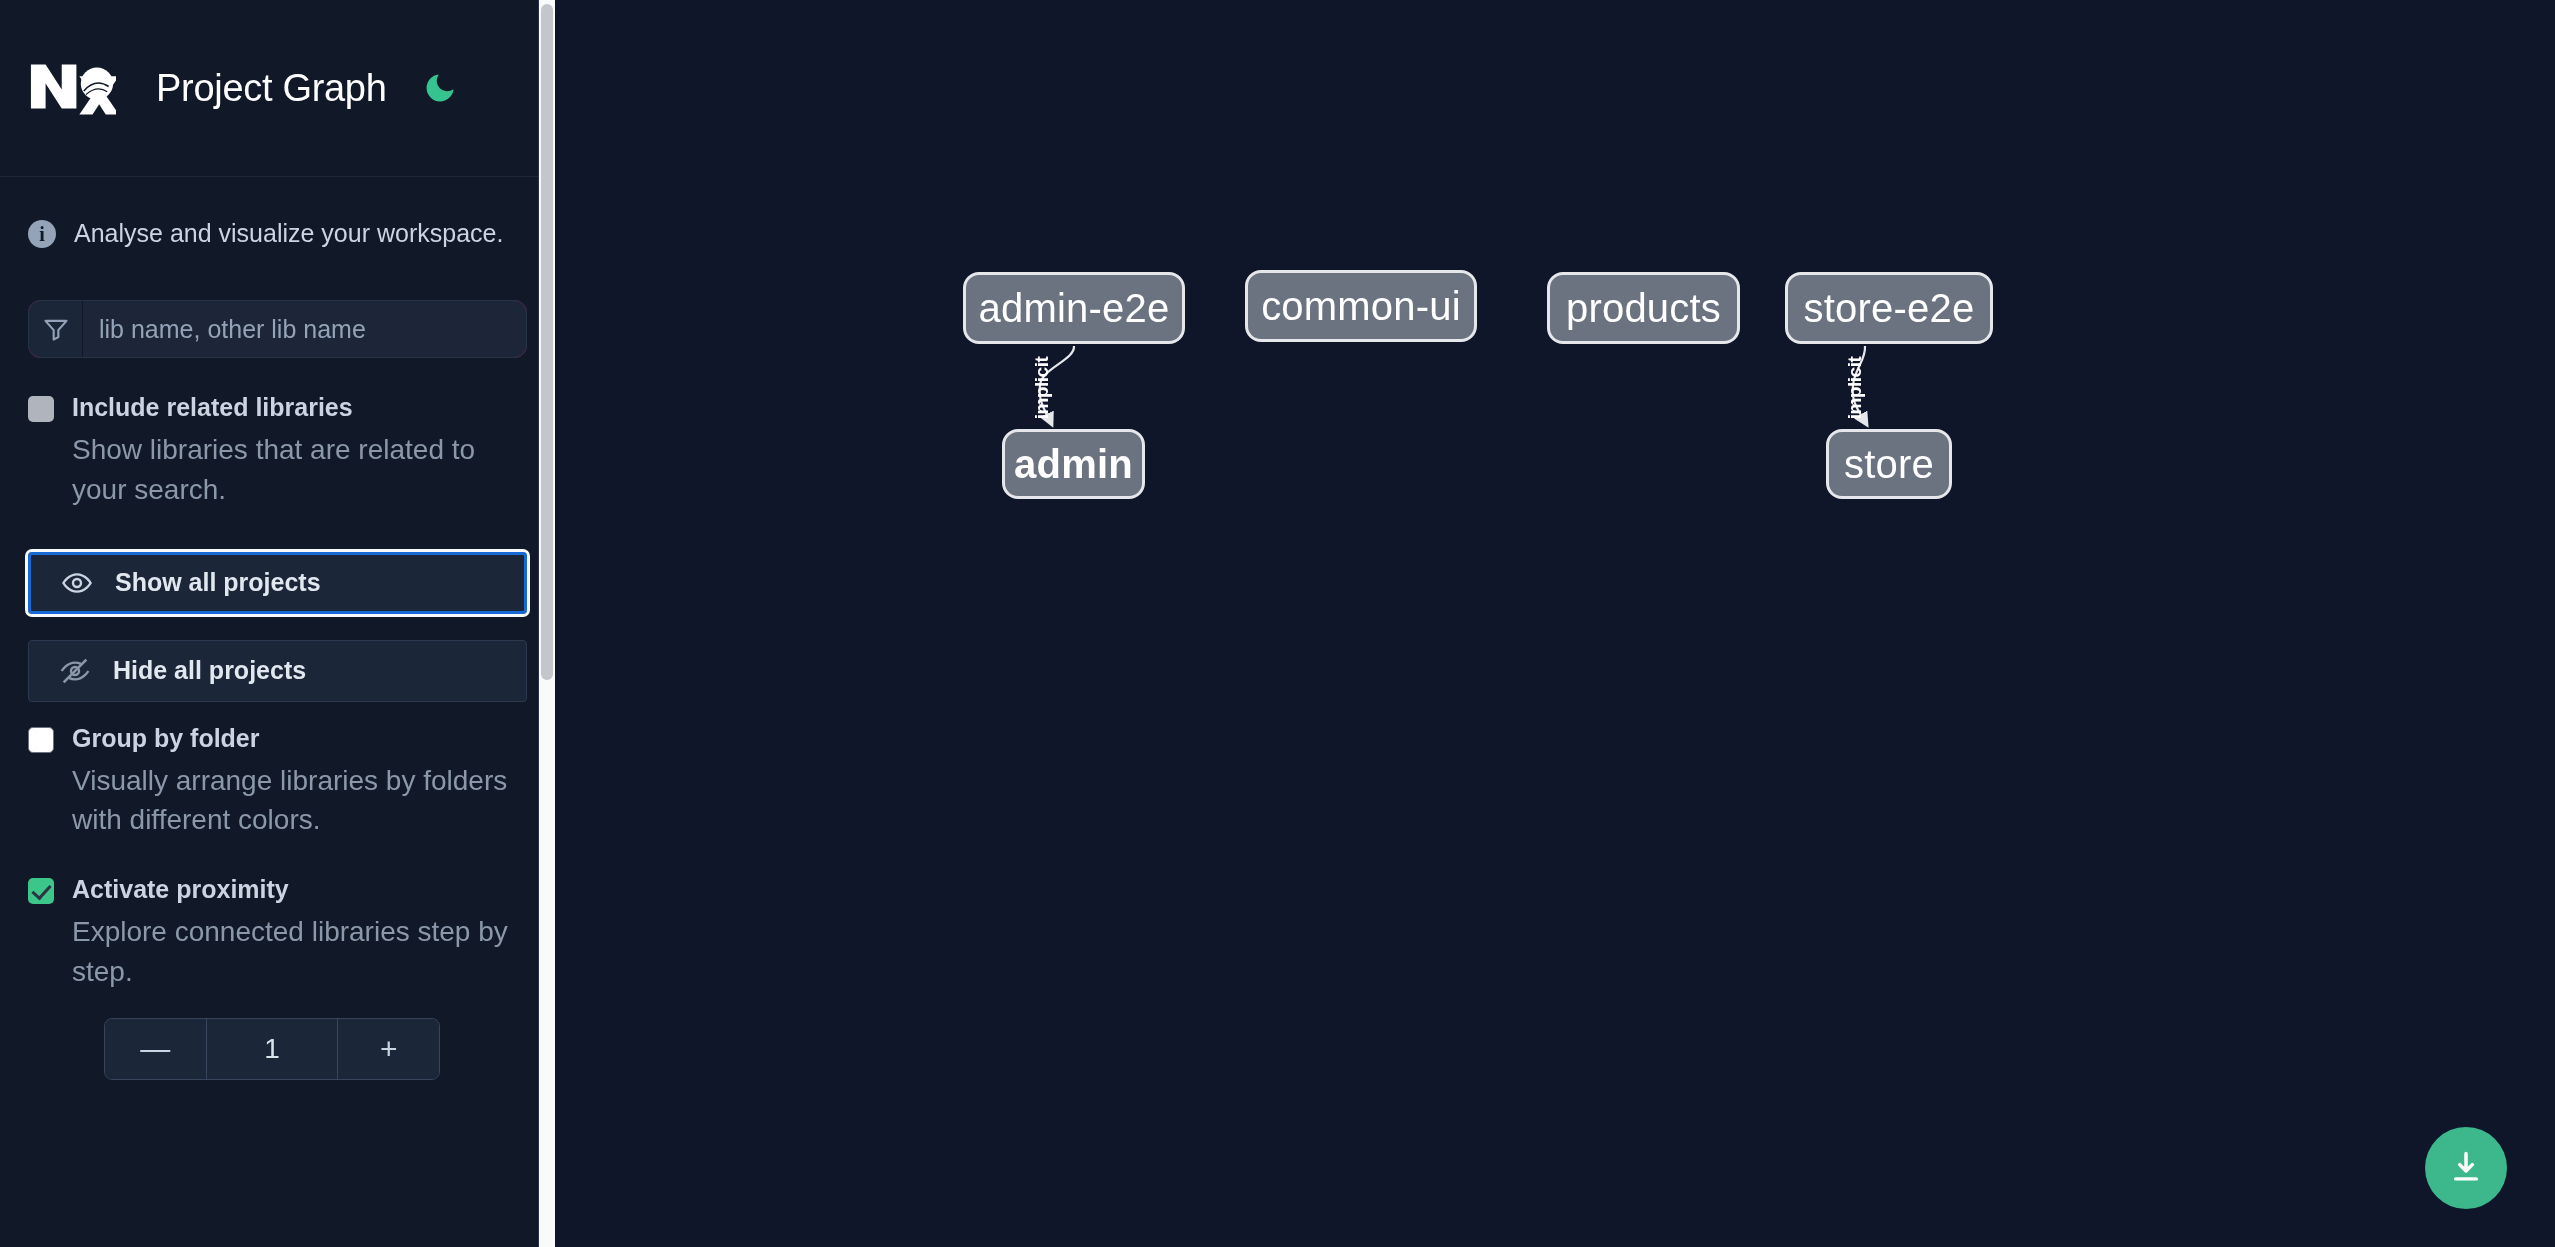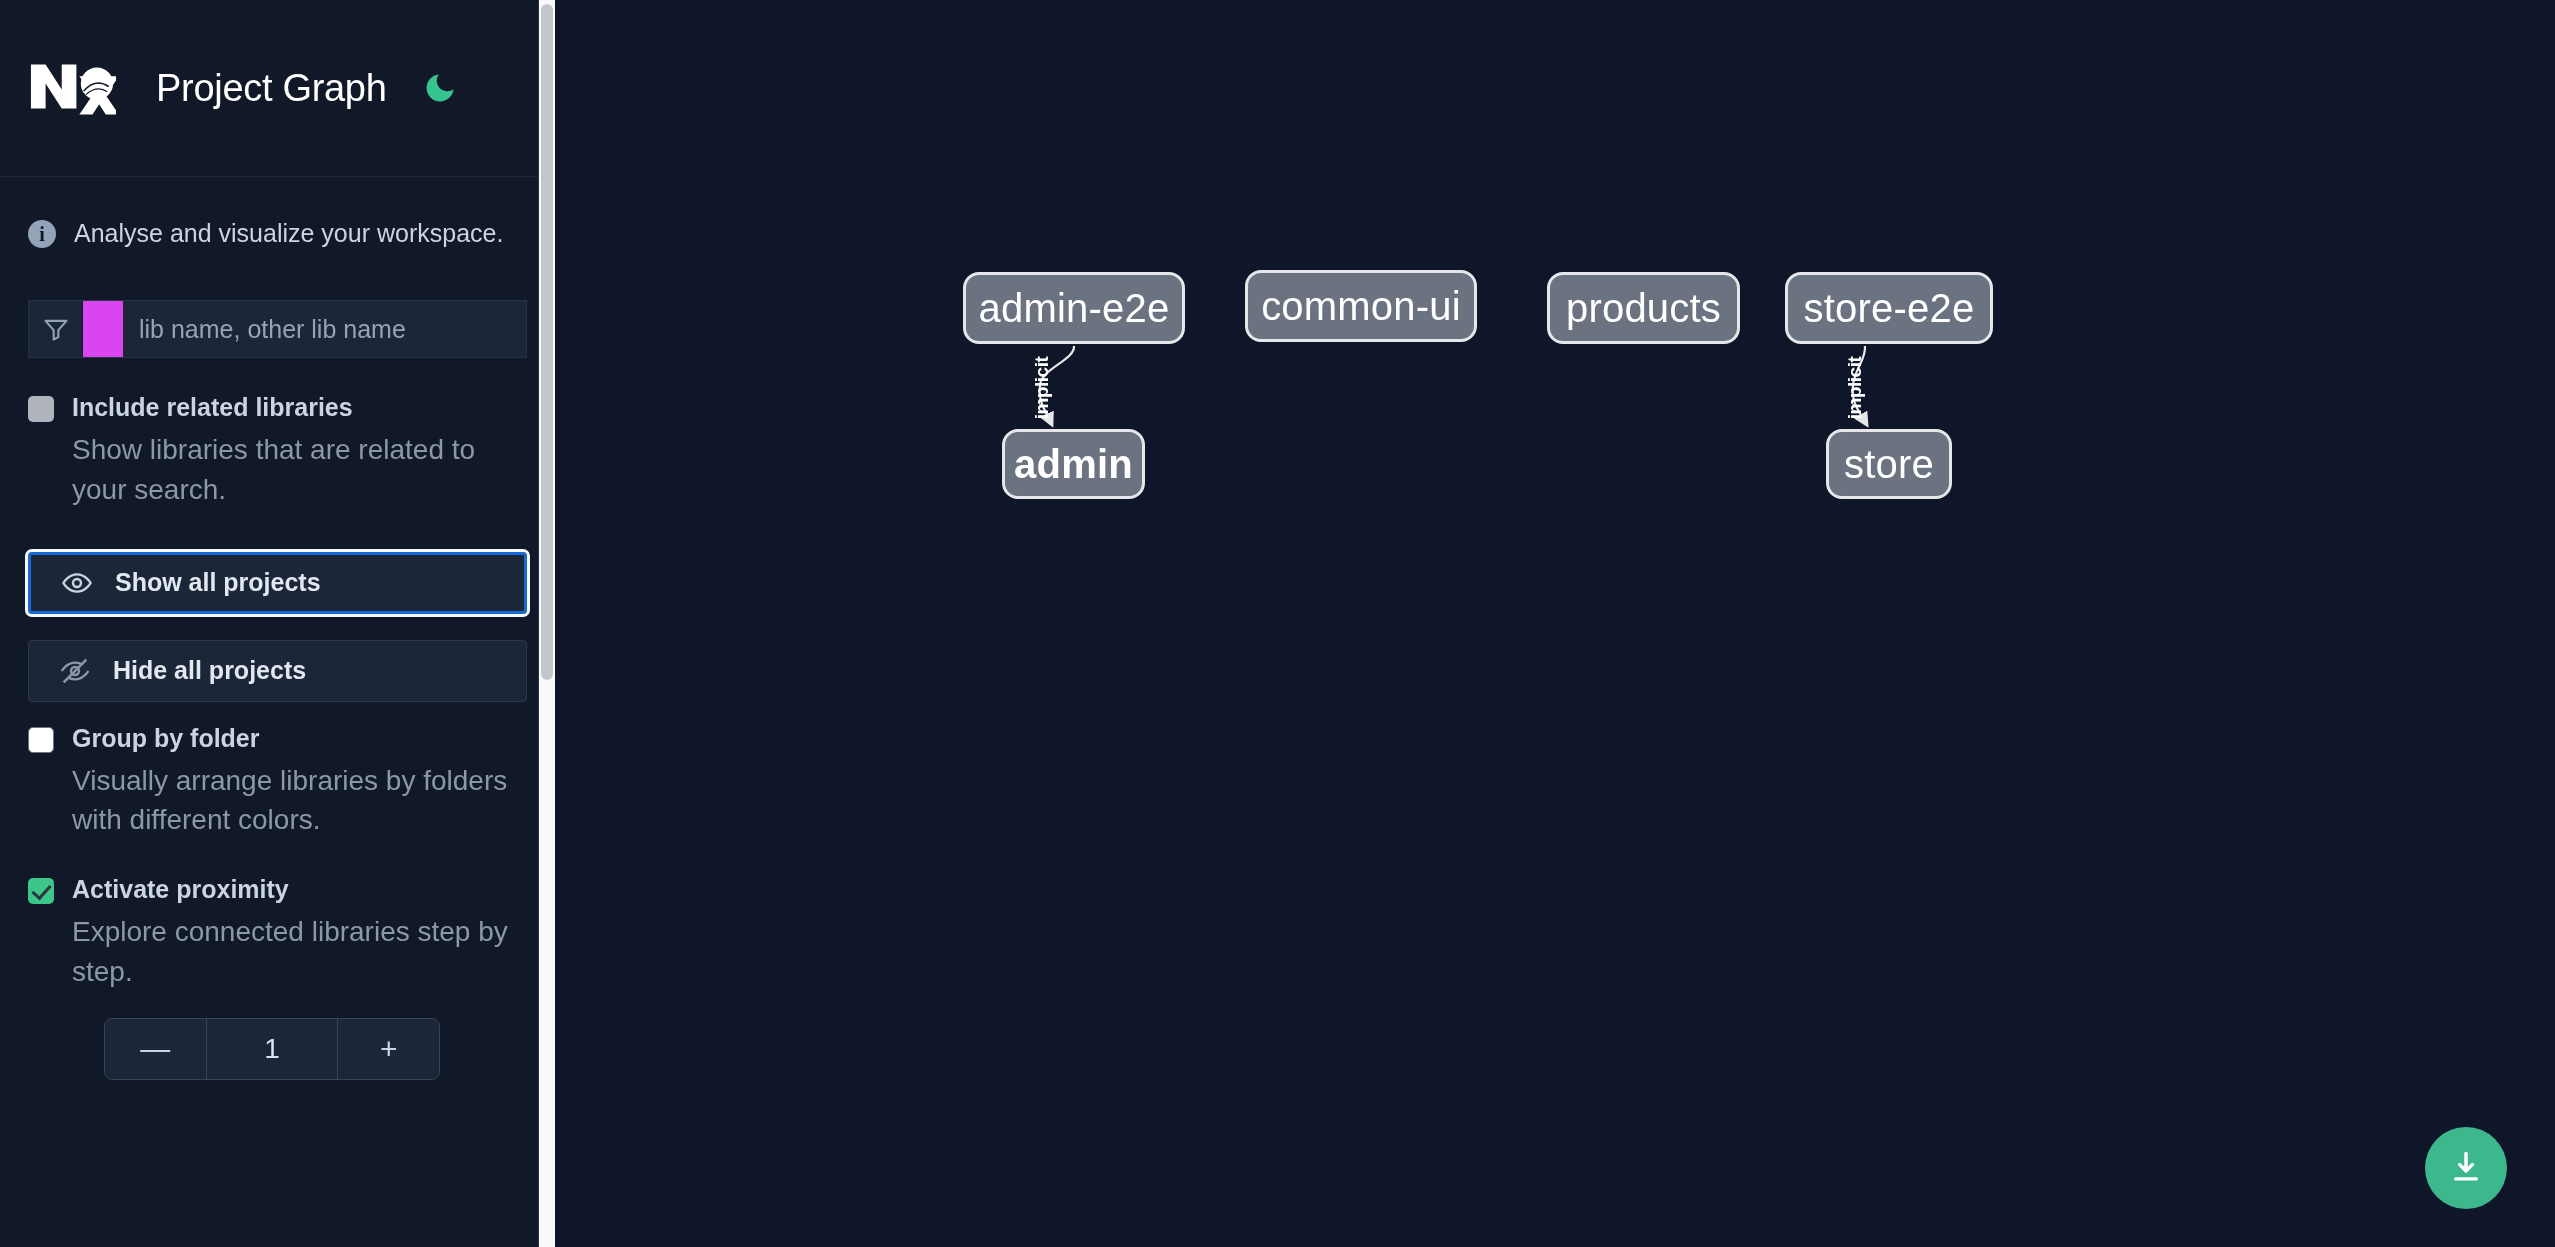--- a/index.html
+++ b/index.html
@@ -62,25 +62,24 @@
   .tagline-text {
     font-size: 25px;
     color: #cbd5e1;
   }
 
   .filter-wrap { padding: 52px 28px 0 28px; }
   .filter-box {
     display: flex;
     align-items: stretch;
     height: 58px;
-    border-radius: 0;
-    overflow: hidden;
-    background: #d946ef;
+    border-radius: 12px;
+    overflow: hidden;
+    background: #be185d;
     border: 1px solid #253348;
-    gap: 40px;
   }
   .filter-icon-cell {
     width: 54px;
     display: flex; align-items: center; justify-content: center;
     border-right: 1px solid #0f172a;
     background: #1c2639;
   }
   .filter-input {
     flex: 1;
     background: #1c2638;

